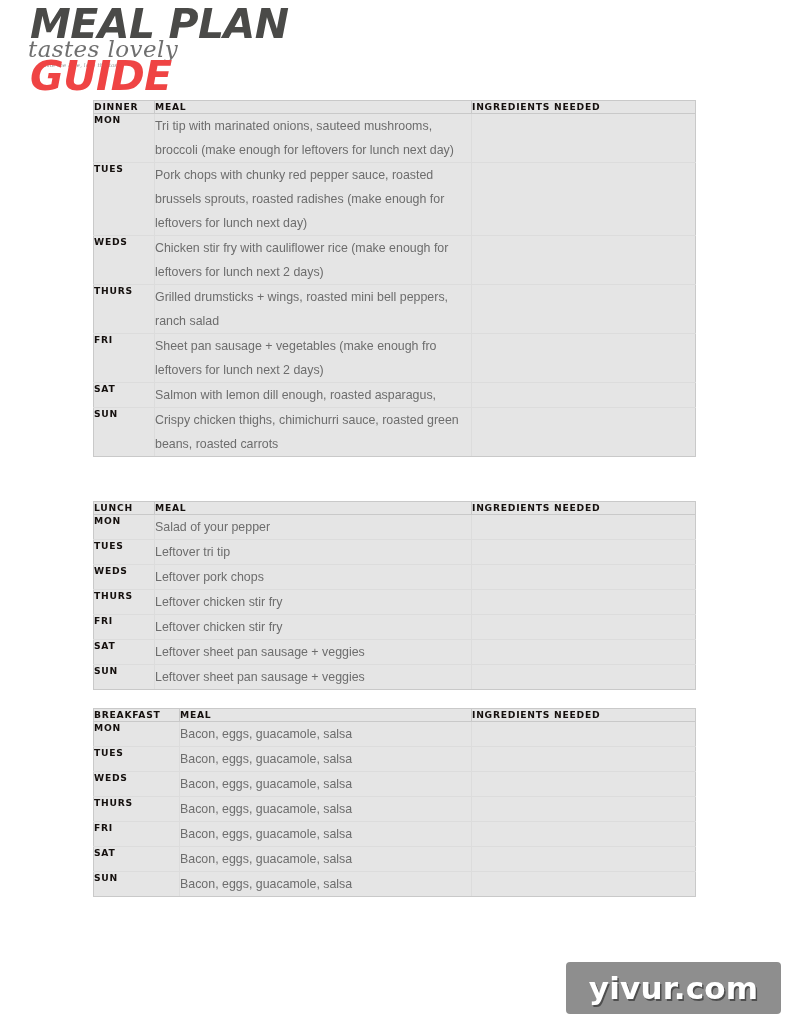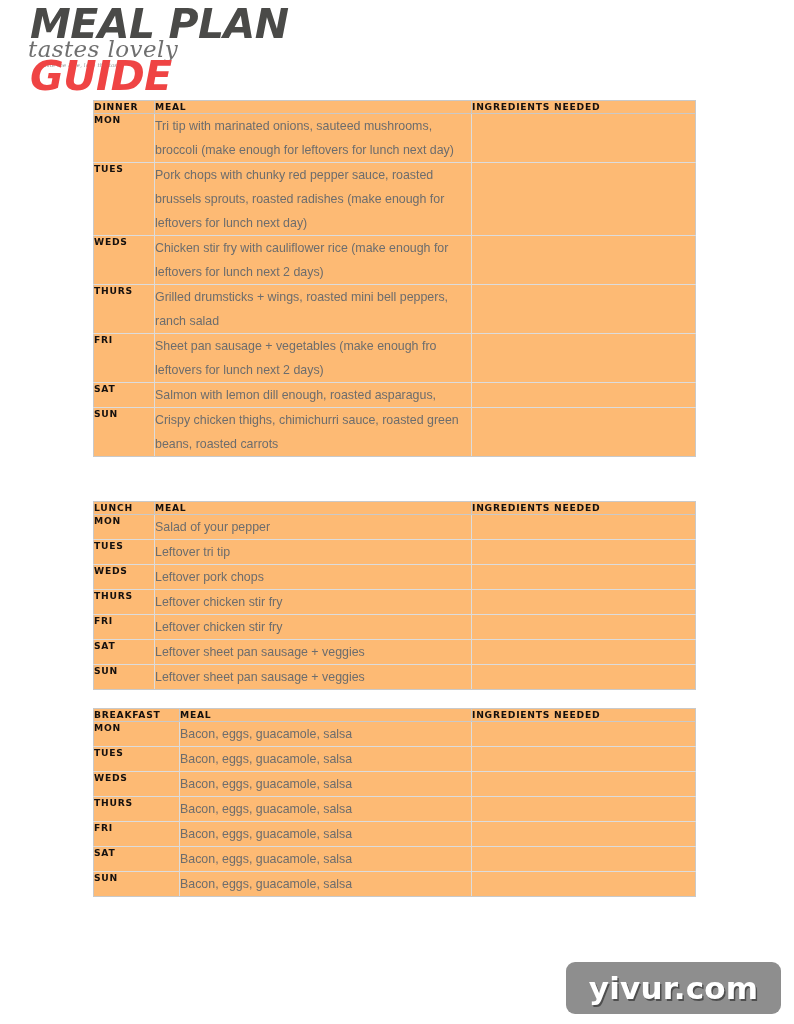--- a/index.html
+++ b/index.html
@@ -79,21 +79,21 @@
 
   
   .sheet {
     position: relative;
   }
   table.plan {
     border-collapse: collapse;
     table-layout: fixed;
     margin-left: 93px;
     width: 602px;
-    background: #fdba74;
+    background: #e5e5e5;
   }
   table.plan td,
   table.plan th {
     border: 1px solid #dcdcdc;
     padding: 0;
     vertical-align: top;
     text-align: left;
   }
   table.plan thead th {
     border-color: #c9c9c9;
@@ -155,21 +155,21 @@
   .gap-dinner  { height: 44px; }
   .gap-lunch   { height: 18px; }
 
   
   .watermark {
     position: absolute;
     left: 566px;
     top: 962px;
     width: 215px;
     height: 52px;
-    border-radius: 9px;
+    border-radius: 4px;
     background: #8e8e8e;
     display: flex;
     align-items: center;
     justify-content: center;
   }
   .watermark-text {
     font-family: "DejaVu Sans", sans-serif;
     font-weight: bold;
     font-size: 31px;
     color: #ffffff;

